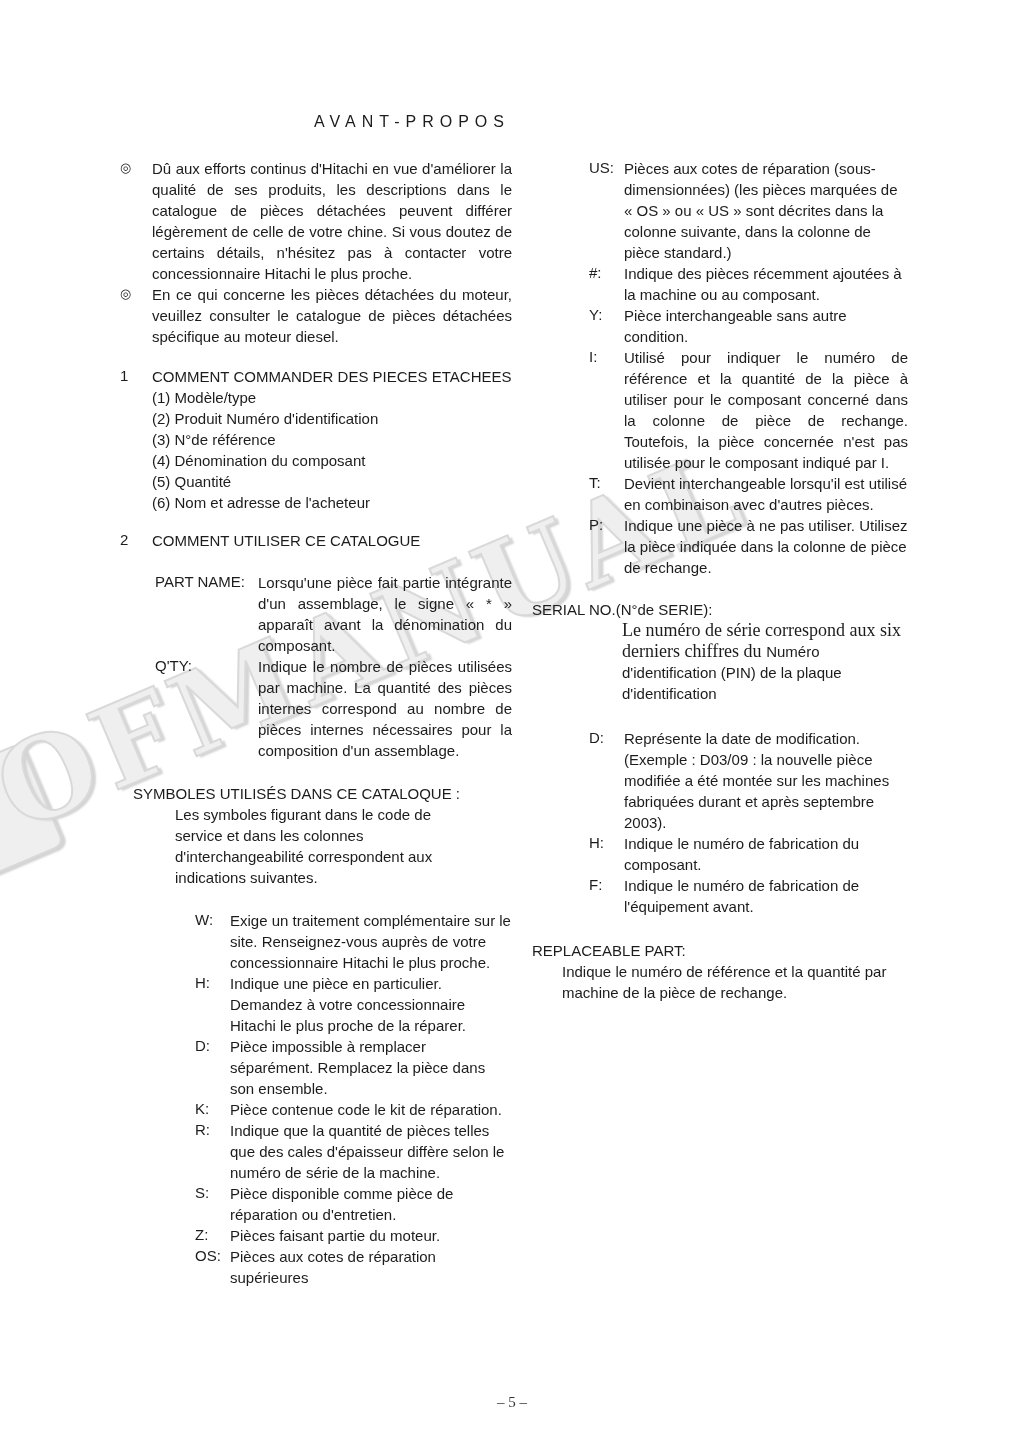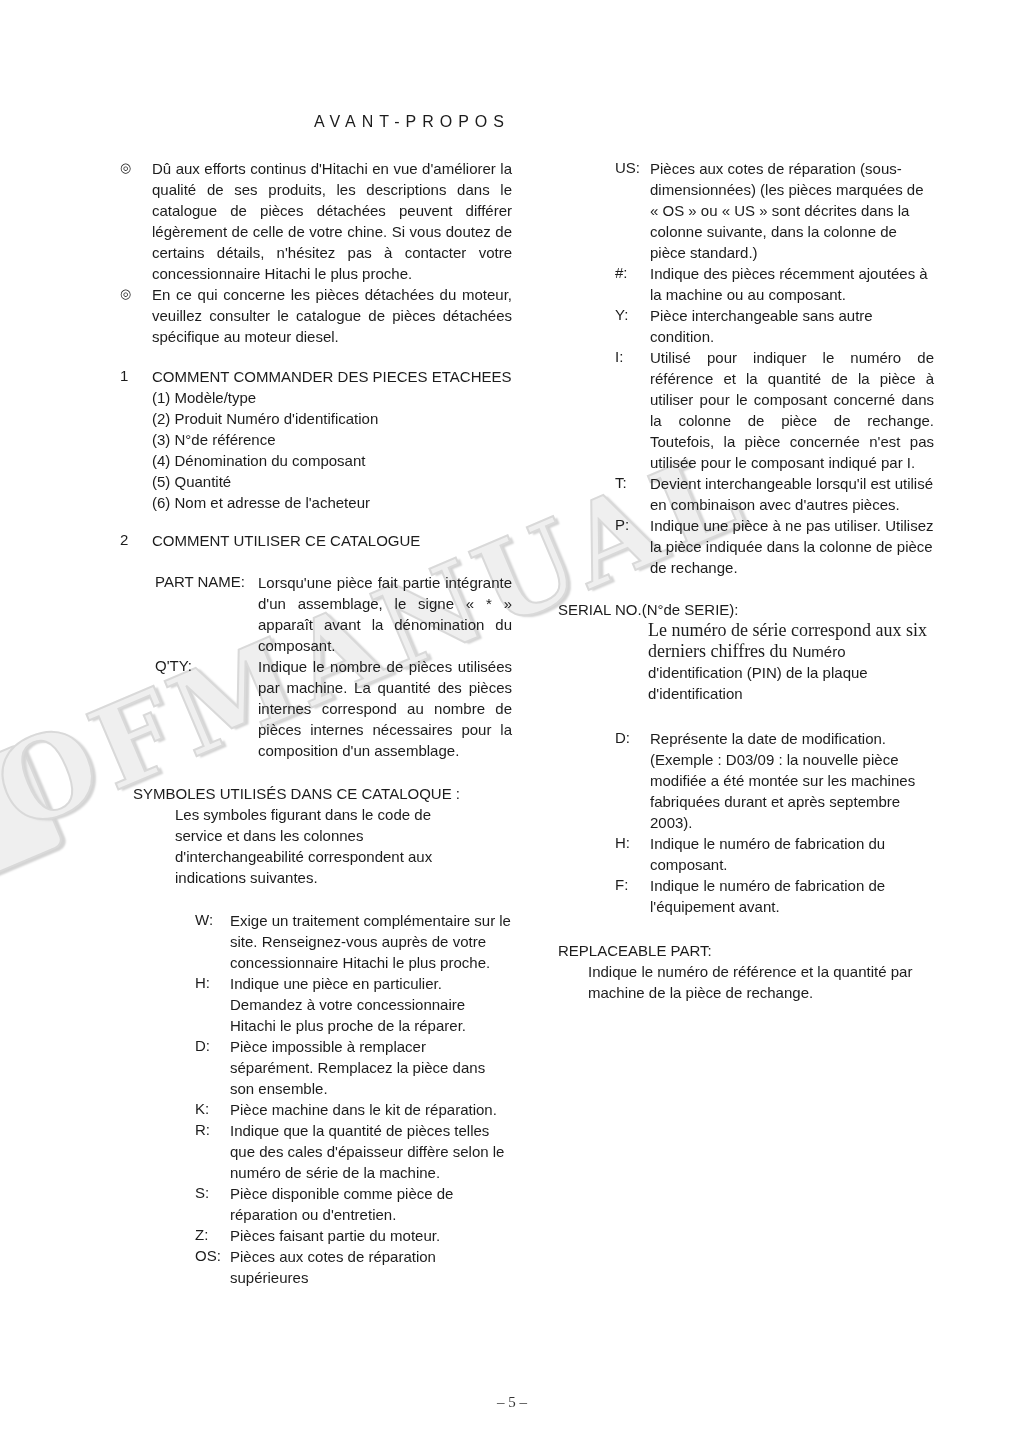--- a/index.html
+++ b/index.html
@@ -38,21 +38,21 @@
     z-index:1;
   }
   .footer{
     position:absolute;top:1392px;left:0;width:1024px;
     text-align:center;font-family:"Liberation Serif", serif;
     font-size:15px;color:#333;z-index:1;
   }
   
   .col{position:absolute;top:158px;z-index:1;}
   .col-left{left:120px;width:392px;}
-  .col-right{left:558px;width:376px;}
+  .col-right{left:532px;width:376px;}
   p,h2,h3{margin:0;padding:0;font-size:15px;font-weight:normal;line-height:21px;}
   .just{text-align:justify;}
   .row{display:flex;align-items:flex-start;}
   .bul{width:32px;flex:none;font-size:13px;}
   .sec-num{width:32px;flex:none;}
   .sec-items{padding-left:32px;}
   .def-row{padding-left:35px;}
   .def-label{width:103px;flex:none;}
   .def-text{flex:1;}
   .sym-row{padding-left:75px;}
@@ -138,21 +138,21 @@
       <div class="row sym-row">
         <span class="sym-code">H:</span>
         <p class="sym-text">Indique une pièce en particulier. Demandez à votre concessionnaire Hitachi le plus proche de la réparer.</p>
       </div>
       <div class="row sym-row">
         <span class="sym-code">D:</span>
         <p class="sym-text">Pièce impossible à remplacer séparément. Remplacez la pièce dans son ensemble.</p>
       </div>
       <div class="row sym-row">
         <span class="sym-code">K:</span>
-        <p class="sym-text">Pièce machine dans le kit de réparation.</p>
+        <p class="sym-text">Pièce contenue code le kit de réparation.</p>
       </div>
       <div class="row sym-row">
         <span class="sym-code">R:</span>
         <p class="sym-text">Indique que la quantité de pièces telles que des cales d'épaisseur diffère selon le numéro de série de la machine.</p>
       </div>
       <div class="row sym-row">
         <span class="sym-code">S:</span>
         <p class="sym-text">Pièce disponible comme pièce de réparation ou d'entretien.</p>
       </div>
       <div class="row sym-row">

